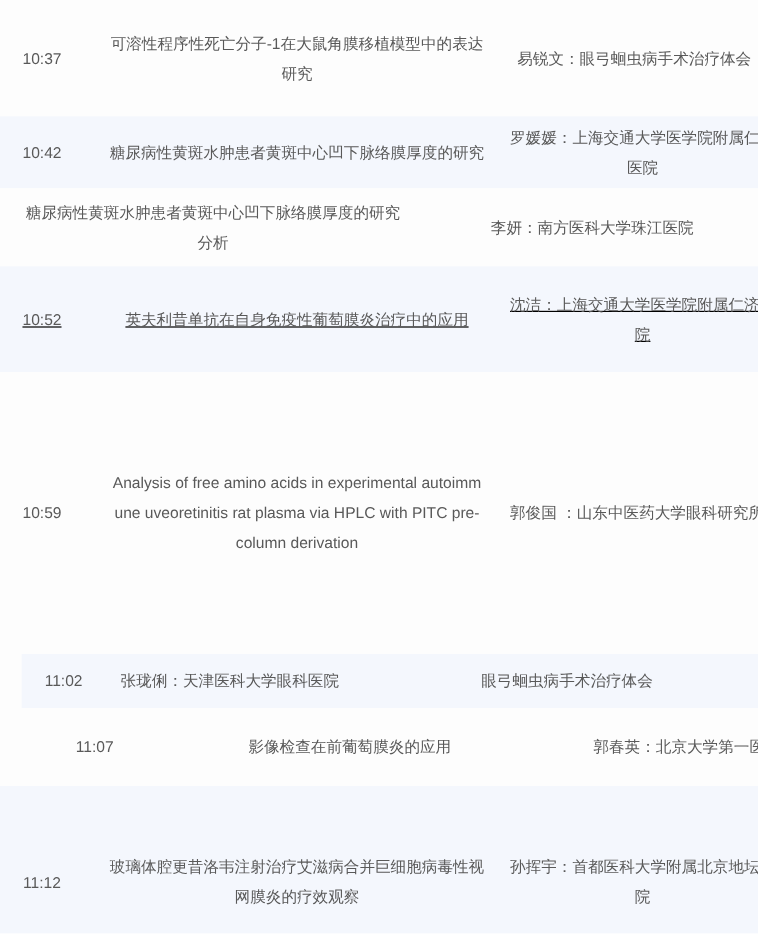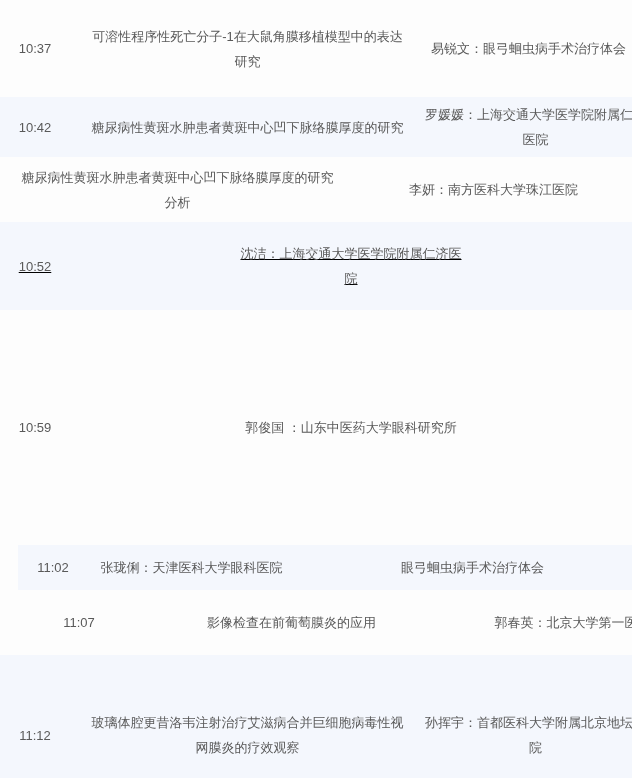--- a/index.html
+++ b/index.html
@@ -72,26 +72,30 @@
     </div>
 
     <div class="row">
       <div class="cell cell-title">糖尿病性黄斑水肿患者黄斑中心凹下脉络膜厚度的研究
 分析</div>
       <div class="cell cell-presenter">李妍：南方医科大学珠江医院</div>
     </div>
 
     <div class="row">
       <div class="cell cell-time">10:52</div>
+      <div class="cell cell-title">英夫利昔单抗在自身免疫性葡萄膜炎治疗中的应用</div>
       <div class="cell cell-presenter">沈洁：上海交通大学医学院附属仁济医
 院</div>
     </div>
 
     <div class="row">
       <div class="cell cell-time">10:59</div>
+      <div class="cell cell-title">Analysis of free amino acids in experimental autoimm
+une uveoretinitis rat plasma via HPLC with PITC pre-
+column derivation</div>
       <div class="cell cell-presenter">郭俊国 ：山东中医药大学眼科研究所</div>
     </div>
 
     <div class="row">
       <div class="cell cell-time">11:02</div>
       <div class="cell cell-presenter">张珑俐：天津医科大学眼科医院</div>
       <div class="cell cell-title">眼弓蛔虫病手术治疗体会</div>
     </div>
 
     <div class="row">

